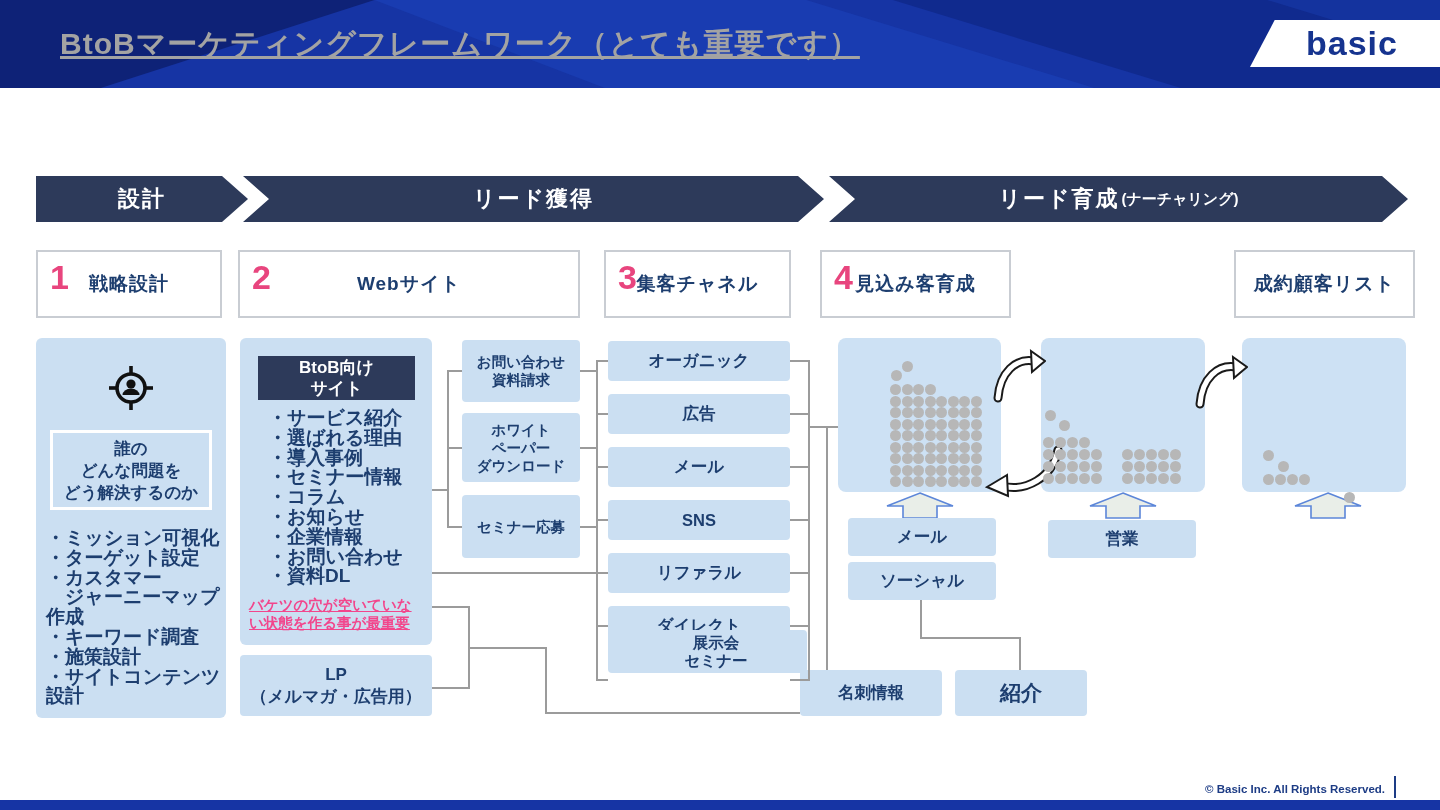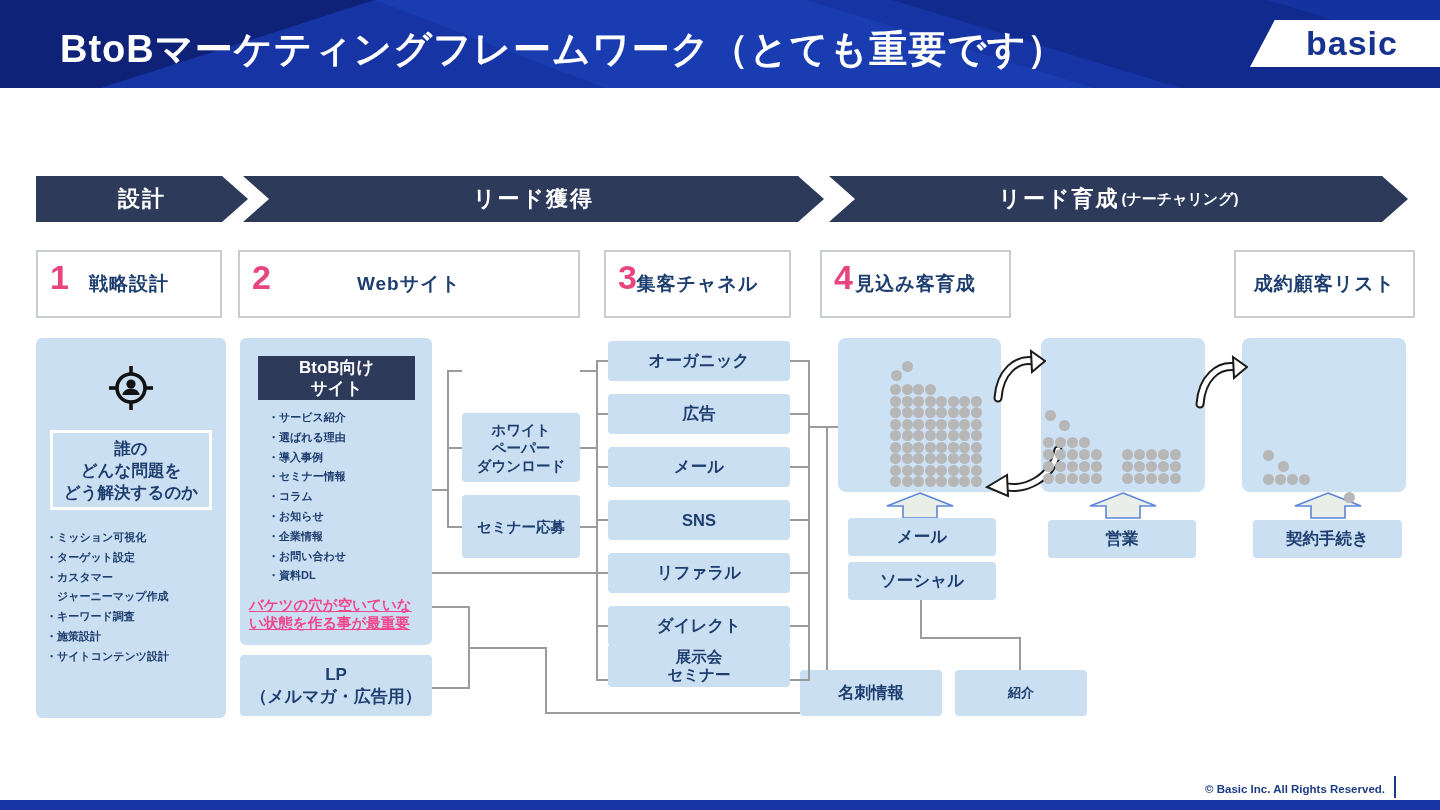--- a/index.html
+++ b/index.html
@@ -11,21 +11,21 @@
   .slide{position:relative;width:1440px;height:810px;background:#fff;overflow:hidden;
     font-family:"Liberation Sans","DejaVu Sans",sans-serif;color:var(--text-navy);}
   .abs{position:absolute;}
   
   .hdr{position:absolute;left:0;top:0;width:1440px;height:88px;background:var(--header-blue);overflow:hidden;}
   .facet{position:absolute;inset:0;}
   .f1{background:#0e2277;clip-path:polygon(0 0,26% 0,7% 100%,0 100%);}
   .f2{background:#1c44bd;opacity:.5;clip-path:polygon(26% 0,56% 0,76% 100%,42% 100%);}
   .f3{background:#102a8e;clip-path:polygon(62% 0,100% 0,100% 100%,82% 100%);}
   .f4{background:#1c44bd;opacity:.35;clip-path:polygon(88% 0,100% 0,100% 60%);}
-  .title{position:absolute;left:60px;top:24px;font-size:38px;font-weight:bold;color:#ffffff;letter-spacing:1px;}
+  .title{position:absolute;left:60px;top:24px;font-size:30px;font-weight:bold;color:#a3a3a3;letter-spacing:1px;text-decoration:underline;}
   .logo{position:absolute;left:1250px;top:20px;width:190px;height:47px;background:#fff;
     clip-path:polygon(13% 0,100% 0,100% 100%,0 100%);display:flex;align-items:center;justify-content:center;}
   .logo span{color:var(--logo-navy);font-size:34px;font-weight:bold;letter-spacing:1px;padding-left:14px;}
   .bstrip{position:absolute;left:0;top:800px;width:1440px;height:10px;background:var(--header-blue);}
   
   .banner{position:absolute;top:176px;height:46px;background:var(--banner-navy);color:#fff;
     display:flex;align-items:center;justify-content:center;font-size:22px;font-weight:bold;letter-spacing:2px;}
   .arrow-r{clip-path:polygon(0 0,calc(100% - 26px) 0,100% 50%,calc(100% - 26px) 100%,0 100%);}
   .arrow-rl{clip-path:polygon(0 0,calc(100% - 26px) 0,100% 50%,calc(100% - 26px) 100%,0 100%,26px 50%);}
   .banner small{font-size:15px;letter-spacing:0;margin-left:2px;}
@@ -35,21 +35,21 @@
   .step .num{position:absolute;left:12px;top:6px;font-size:34px;font-weight:bold;color:var(--accent-pink);font-style:normal;}
   .step .lbl{font-size:19px;font-weight:bold;color:var(--text-navy);letter-spacing:1px;}
   
   .bb{position:absolute;background:var(--light-blue);border-radius:4px;display:flex;align-items:center;
     justify-content:center;text-align:center;font-weight:bold;color:var(--text-navy);}
   .ml{white-space:pre-line;}
   .panel{position:absolute;background:var(--panel-blue);border-radius:8px;}
   .lpanel{position:absolute;background:var(--light-blue);border-radius:6px;}
   .qbox{position:absolute;border:3px solid #fff;display:flex;align-items:center;justify-content:center;
     text-align:center;font-size:16.5px;line-height:22px;font-weight:bold;white-space:pre-line;}
-  .blist{position:absolute;font-size:11px;line-height:19.8px;font-weight:bold;color:var(--text-navy);}
+  .blist{position:absolute;font-size:19px;line-height:19.8px;font-weight:bold;color:var(--text-navy);}
   .blist div{white-space:pre-line;}
   .bhead{position:absolute;background:var(--banner-navy);color:#fff;display:flex;align-items:center;
     justify-content:center;text-align:center;font-size:17px;line-height:21px;font-weight:bold;white-space:pre-line;}
   .note{position:absolute;color:var(--note-pink);font-size:14.5px;line-height:17.5px;font-weight:bold;white-space:pre-line;text-decoration:underline;}
   .ln{position:absolute;background:var(--line-gray);}
   .dot{position:absolute;width:11px;height:11px;border-radius:50%;background:var(--dot-gray);}
   .foot{position:absolute;font-weight:bold;color:#1d3c85;}
 </style>
 </head>
 <body>
@@ -133,32 +133,34 @@
       <div>・お知らせ</div>
       <div>・企業情報</div>
       <div>・お問い合わせ</div>
       <div>・資料DL</div>
     </div>
   <div class="note" style="left:249px;top:597px;width:180px;">バケツの穴が空いていな
 い状態を作る事が最重要</div>
   <div class="bb ml" style="left:240px;top:655px;width:192px;height:61px;font-size:17px;line-height:22px;">LP
 （メルマガ・広告用）</div>
 
+  <div class="bb ml" style="left:462px;top:340px;width:118px;height:62px;font-size:14.5px;line-height:18px;">お問い合わせ
+資料請求</div>
   <div class="bb ml" style="left:462px;top:413px;width:118px;height:69px;font-size:14.5px;line-height:18px;">ホワイト
 ペーパー
 ダウンロード</div>
   <div class="bb ml" style="left:462px;top:495px;width:118px;height:63px;font-size:14.5px;line-height:18px;">セミナー応募</div>
 
   <div class="bb" style="left:608px;top:341px;width:182px;height:40px;font-size:16.5px;">オーガニック</div>
   <div class="bb" style="left:608px;top:394px;width:182px;height:40px;font-size:16.5px;">広告</div>
   <div class="bb" style="left:608px;top:447px;width:182px;height:40px;font-size:16.5px;">メール</div>
   <div class="bb" style="left:608px;top:500px;width:182px;height:40px;font-size:16.5px;">SNS</div>
   <div class="bb" style="left:608px;top:553px;width:182px;height:40px;font-size:16.5px;">リファラル</div>
   <div class="bb" style="left:608px;top:606px;width:182px;height:40px;font-size:16.5px;">ダイレクト</div>
-  <div class="bb ml" style="left:608px;top:644px;width:182px;height:43px;font-size:15.5px;line-height:18px;">展示会
+  <div class="bb ml" style="left:608px;top:630px;width:182px;height:43px;font-size:15.5px;line-height:18px;padding-left:17px;">展示会
 セミナー</div>
 
   <div class="panel" style="left:838px;top:338px;width:163px;height:154px;"></div>
   <div class="panel" style="left:1041px;top:338px;width:164px;height:154px;"></div>
   <div class="panel" style="left:1242px;top:338px;width:164px;height:154px;"></div>
   <div></div>
 
   <svg class="abs" style="left:990px;top:346px;" width="56" height="58" viewBox="0 0 56 58">
     <path d="M8 52 C 10 26, 26 12, 44 15" fill="none" stroke="#1a1a1a" stroke-width="9" stroke-linecap="round"></path>
     <path d="M8 52 C 10 26, 26 12, 44 15" fill="none" stroke="#fff" stroke-width="5" stroke-linecap="round"></path>
@@ -181,23 +183,22 @@
   <svg class="abs" style="left:1088px;top:492px;" width="70" height="27" viewBox="0 0 70 27">
     <path d="M35 1 L68 14 L52 14 L52 26 L18 26 L18 14 L2 14 Z" fill="#e9eee8" stroke="#5c86d9" stroke-width="1.6"></path>
   </svg>
   <svg class="abs" style="left:1293px;top:492px;" width="70" height="27" viewBox="0 0 70 27">
     <path d="M35 1 L68 14 L52 14 L52 26 L18 26 L18 14 L2 14 Z" fill="#e9eee8" stroke="#5c86d9" stroke-width="1.6"></path>
   </svg>
 
   <div class="bb" style="left:848px;top:518px;width:148px;height:38px;font-size:16.5px;">メール</div>
   <div class="bb" style="left:848px;top:562px;width:148px;height:38px;font-size:16.5px;">ソーシャル</div>
   <div class="bb" style="left:1048px;top:520px;width:148px;height:38px;font-size:16.5px;">営業</div>
-  <div class="bb" style="left:1253px;top:520px;width:149px;height:38px;font-size:16.5px;">契約手続き</div>
   <div class="bb" style="left:800px;top:670px;width:142px;height:46px;font-size:16.5px;">名刺情報</div>
-  <div class="bb" style="left:955px;top:670px;width:132px;height:46px;font-size:13px;">紹介</div>
+  <div class="bb" style="left:955px;top:670px;width:132px;height:46px;font-size:21px;">紹介</div>
 
   <i class="ln" style="left:432px;top:489px;width:16px;height:2px;"></i>
   <i class="ln" style="left:447px;top:370px;width:2px;height:158px;"></i>
   <i class="ln" style="left:448px;top:370px;width:14px;height:2px;"></i>
   <i class="ln" style="left:448px;top:447px;width:14px;height:2px;"></i>
   <i class="ln" style="left:448px;top:526px;width:14px;height:2px;"></i>
   <i class="ln" style="left:580px;top:370px;width:17px;height:2px;"></i>
   <i class="ln" style="left:580px;top:447px;width:17px;height:2px;"></i>
   <i class="ln" style="left:580px;top:526px;width:17px;height:2px;"></i>
   <i class="ln" style="left:596px;top:360px;width:2px;height:321px;"></i>

